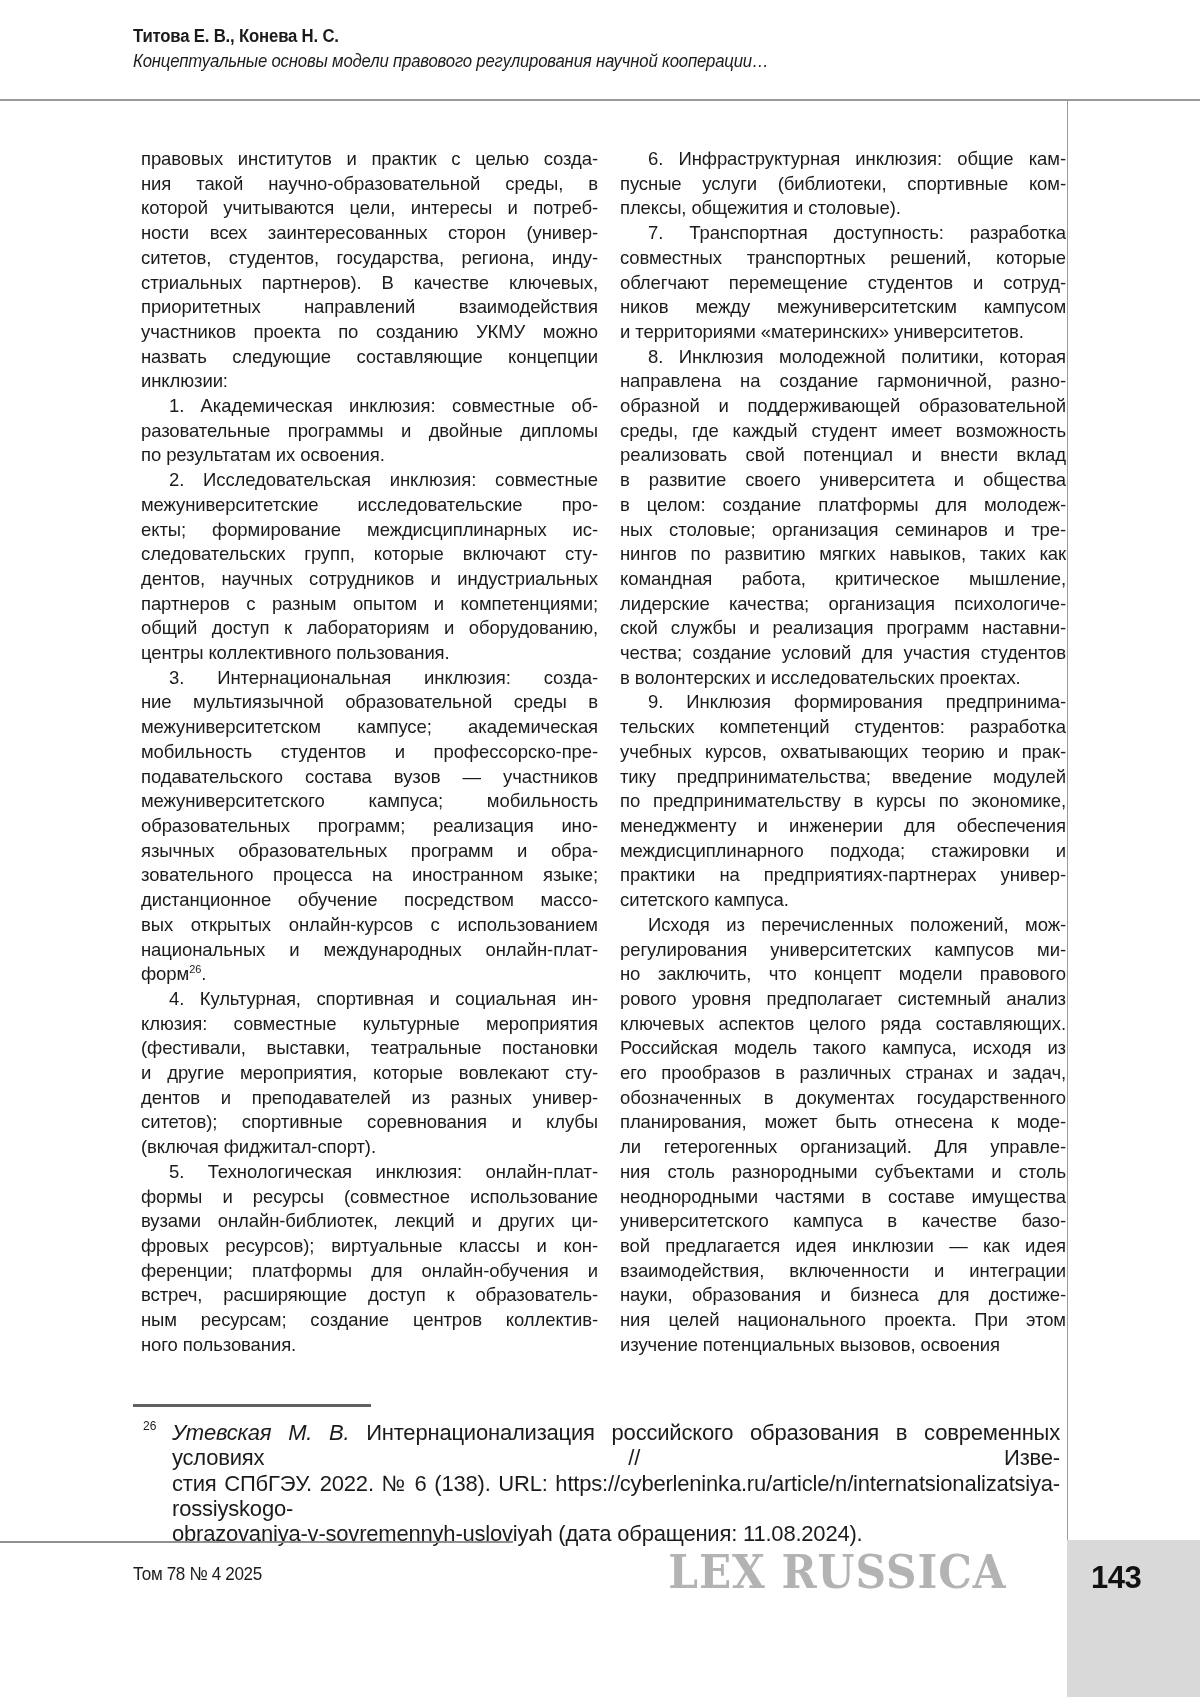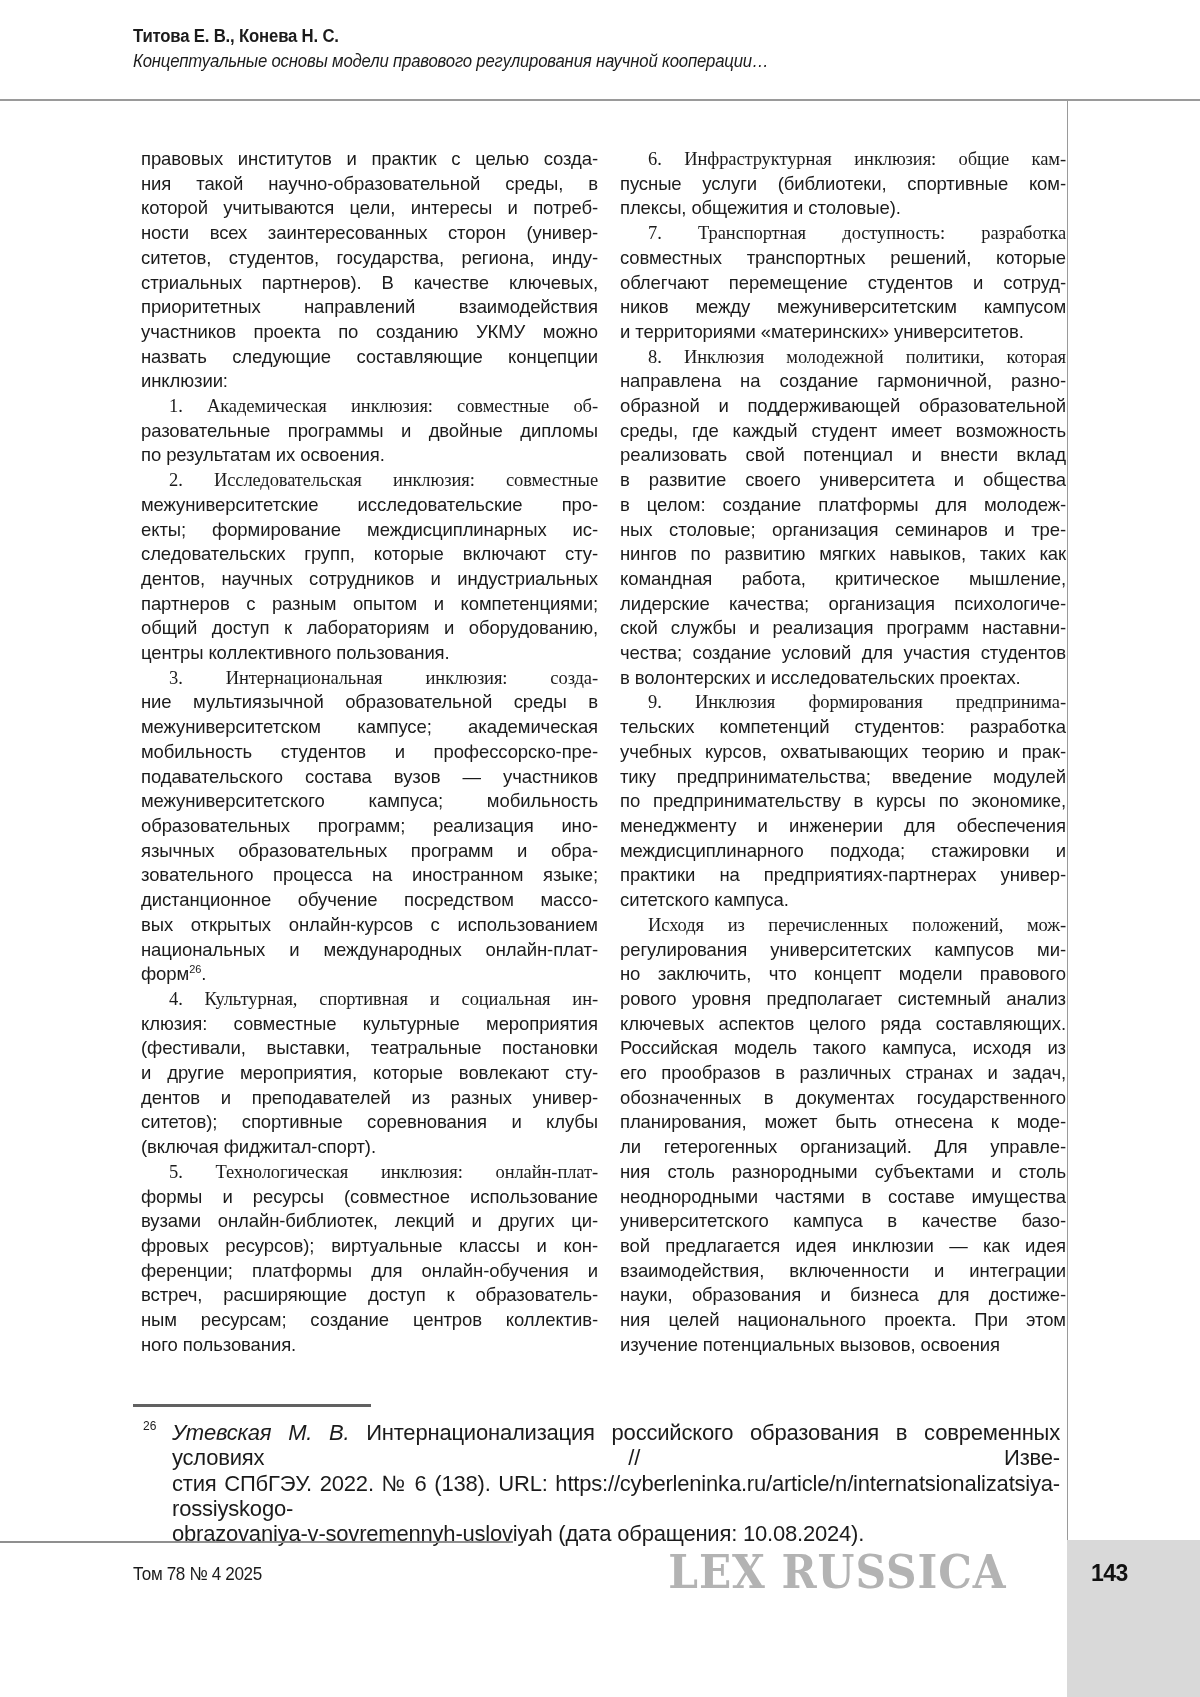--- a/index.html
+++ b/index.html
@@ -34,21 +34,21 @@
   }
   
   .col {
     position: absolute; top: 147px;
     font-size: 18.5px; line-height: 24.7px; letter-spacing: -0.1px; margin-left: 8px;
   }
   .col-left  { left: 133px; width: 457px; }
   .col-right { left: 612px; width: 446px; }
   .line { text-align: justify; text-align-last: justify; white-space: normal; }
   .line.last { text-align-last: left; }
-  .line.indent { text-indent: 28px; font-family: Liberation Serif, serif; }
+  .line.indent { text-indent: 28px; }
   .line sup { font-size: 11px; line-height: 0; }
   
   .fn-rule {
     position: absolute; left: 133px; top: 1404px; width: 238px; height: 3px;
     background: #616161;
   }
   .fn-marker {
     position: absolute; left: 143px; top: 1419px;
     font-size: 12px; font-weight: 500;
   }
@@ -78,21 +78,21 @@
     color: #b3b3b3; letter-spacing: 1px;
     transform: scaleX(0.92); transform-origin: 0 0;
     white-space: nowrap;
   }
   .page-number-box {
     position: absolute; left: 1067px; top: 1540px; width: 133px; height: 157px;
     background: #d9d9d9;
   }
   .page-number {
     position: absolute; left: 24px; top: 20px;
-    font-size: 23px; font-weight: 700; color: #111111;
+    font-size: 31px; font-weight: 700; color: #111111;
     letter-spacing: -0.5px;
   }
 </style>
 </head>
 <body>
 
 <div class="page">
 
   <div class="header-authors">Титова Е. В., Конева Н. С.</div>
   <div class="header-title">Концептуальные основы модели правового регулирования научной кооперации…</div>
@@ -201,21 +201,21 @@
       <div class="line">науки, образования и бизнеса для достиже-</div>
       <div class="line">ния целей национального проекта. При этом</div>
       <div class="line last">изучение потенциальных вызовов, освоения</div>
     </div>
 
   <div class="fn-rule"></div>
   <span class="fn-marker">26</span>
   <div class="fn-lines">
       <div class="fn-line"><i>Утевская М. В.</i> Интернационализация российского образования в современных условиях // Изве-</div>
       <div class="fn-line">стия СПбГЭУ. 2022. № 6 (138). URL: https://cyberleninka.ru/article/n/internatsionalizatsiya-rossiyskogo-</div>
-      <div class="fn-line last">obrazovaniya-v-sovremennyh-usloviyah (дата обращения: 10.08.2024).</div>
+      <div class="fn-line last">obrazovaniya-v-sovremennyh-usloviyah (дата обращения: 11.08.2024).</div>
     </div>
 
   <div class="footer-rule"></div>
   <div class="footer-volume">Том 78 № 4 2025</div>
   <div class="journal-logo">LEX RUSSICA</div>
   <div class="page-number-box">
     <span class="page-number">143</span>
   </div>
 
 </div>

